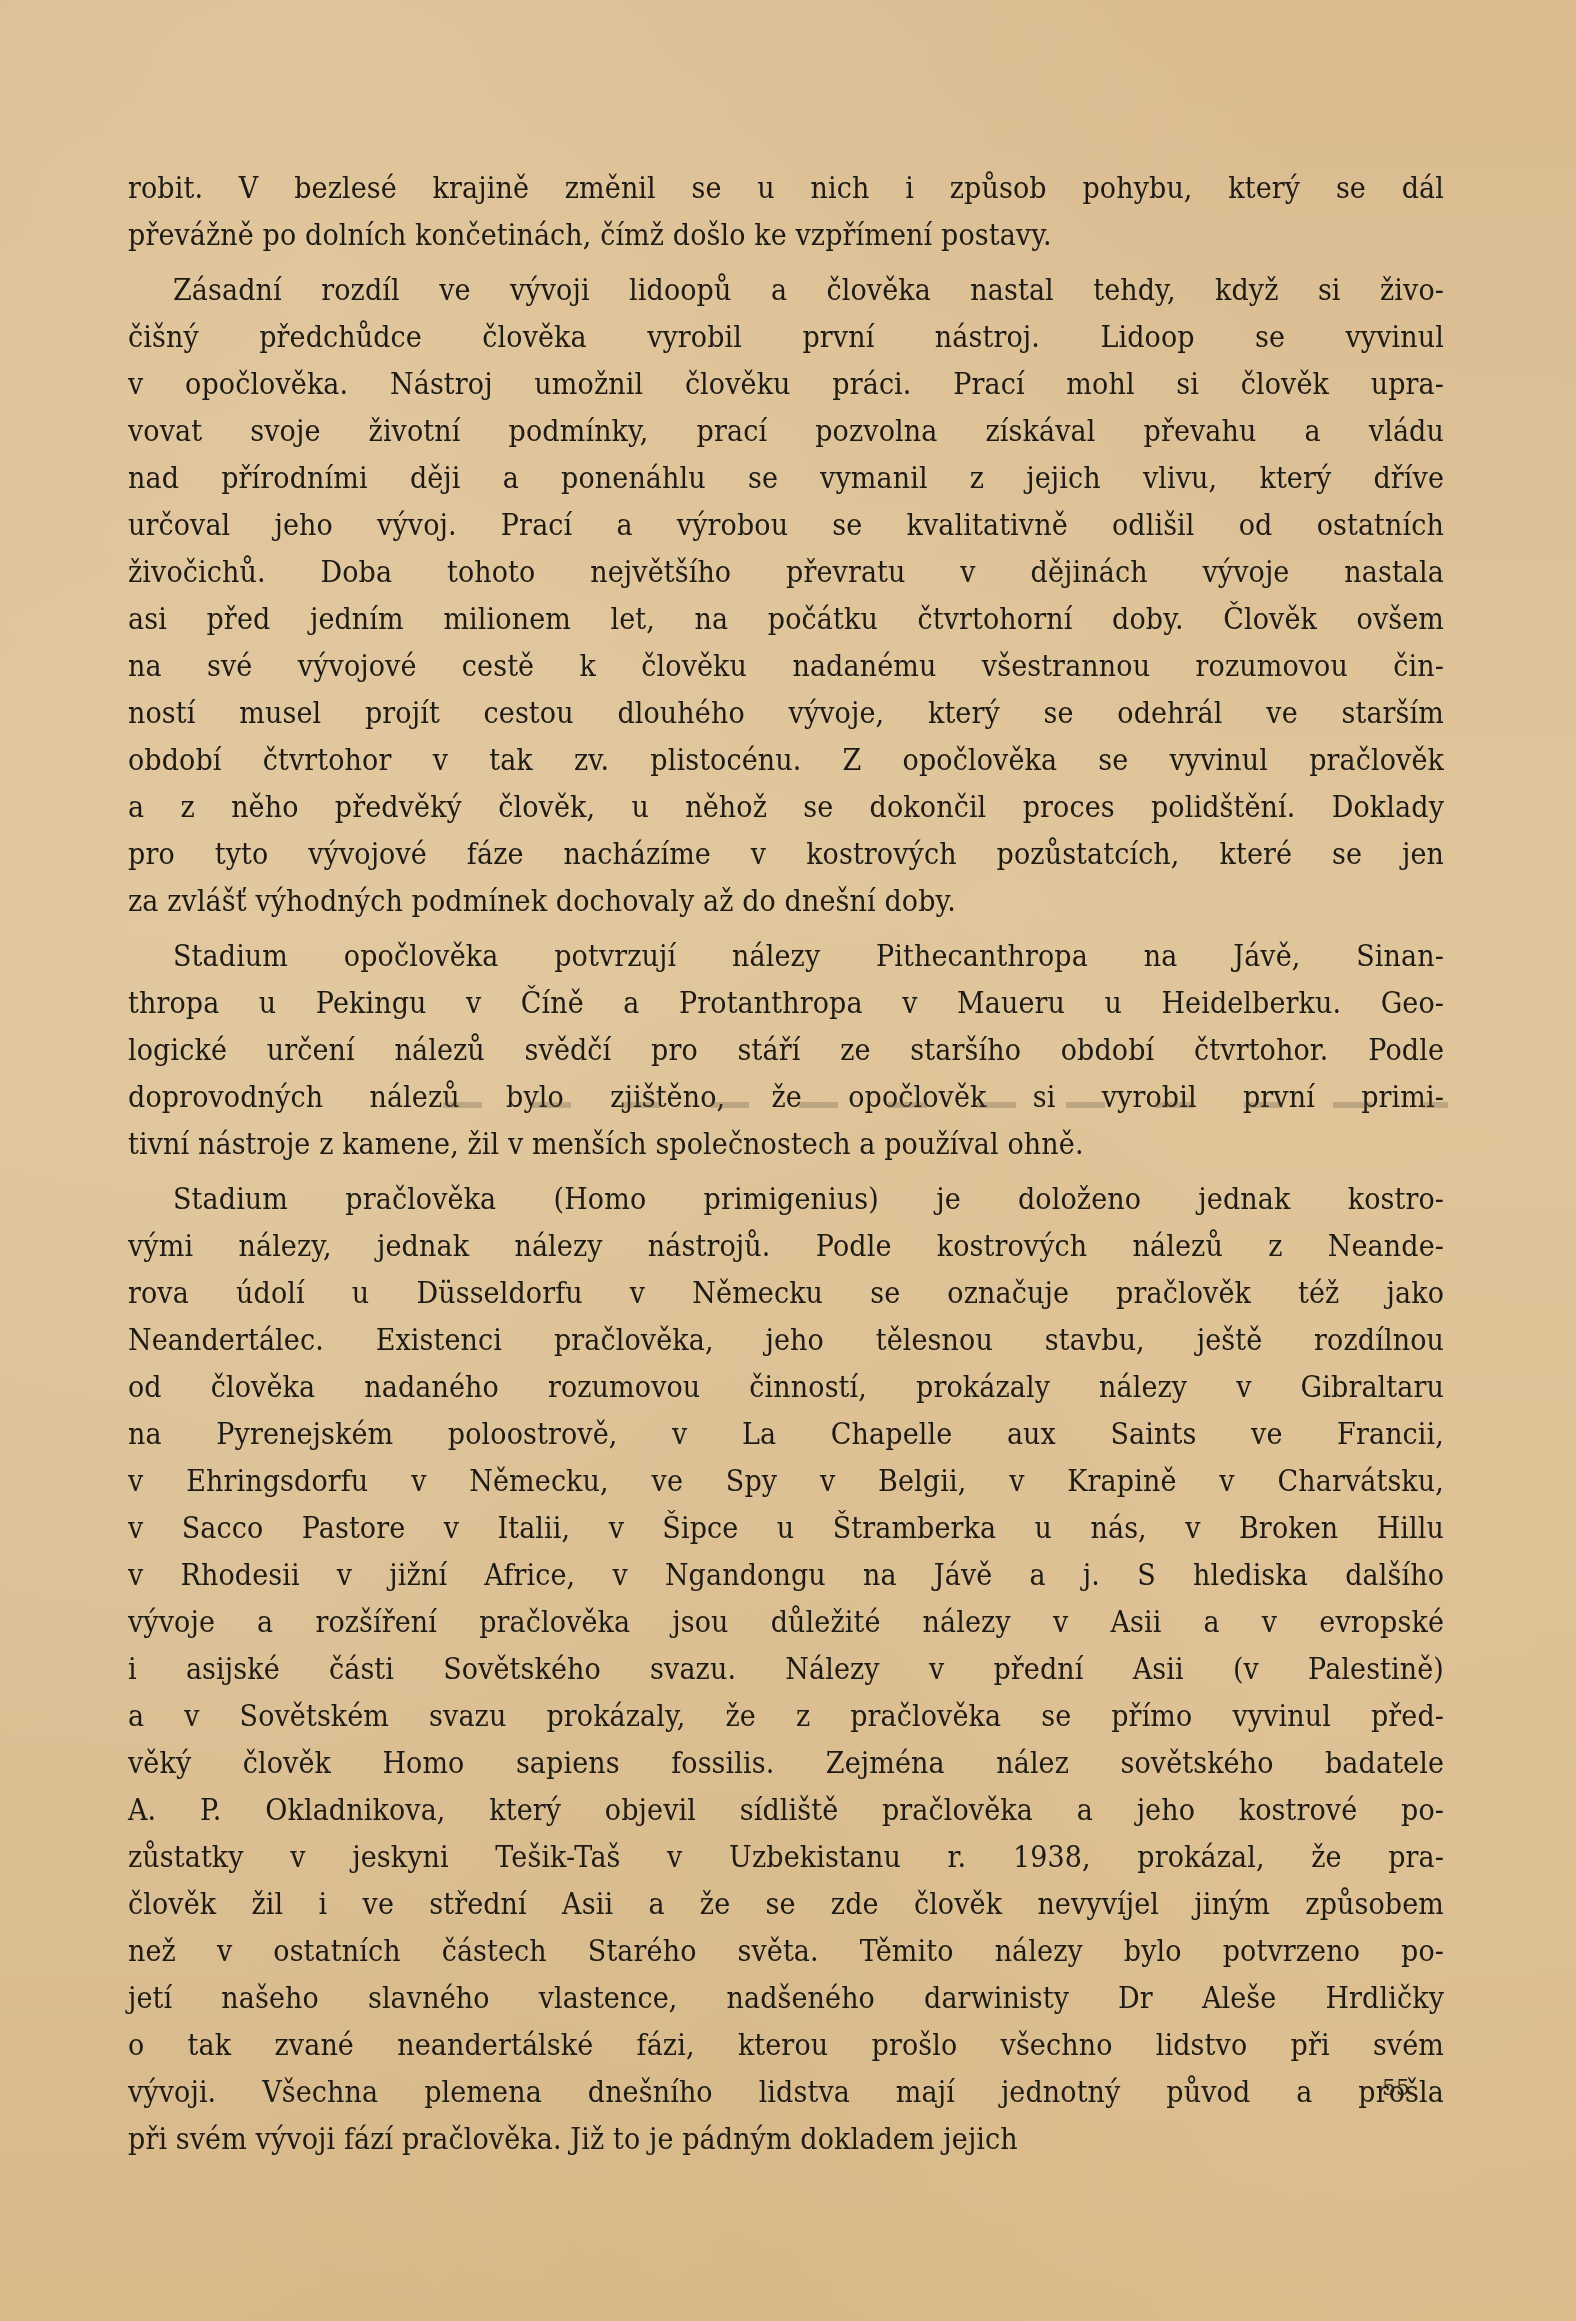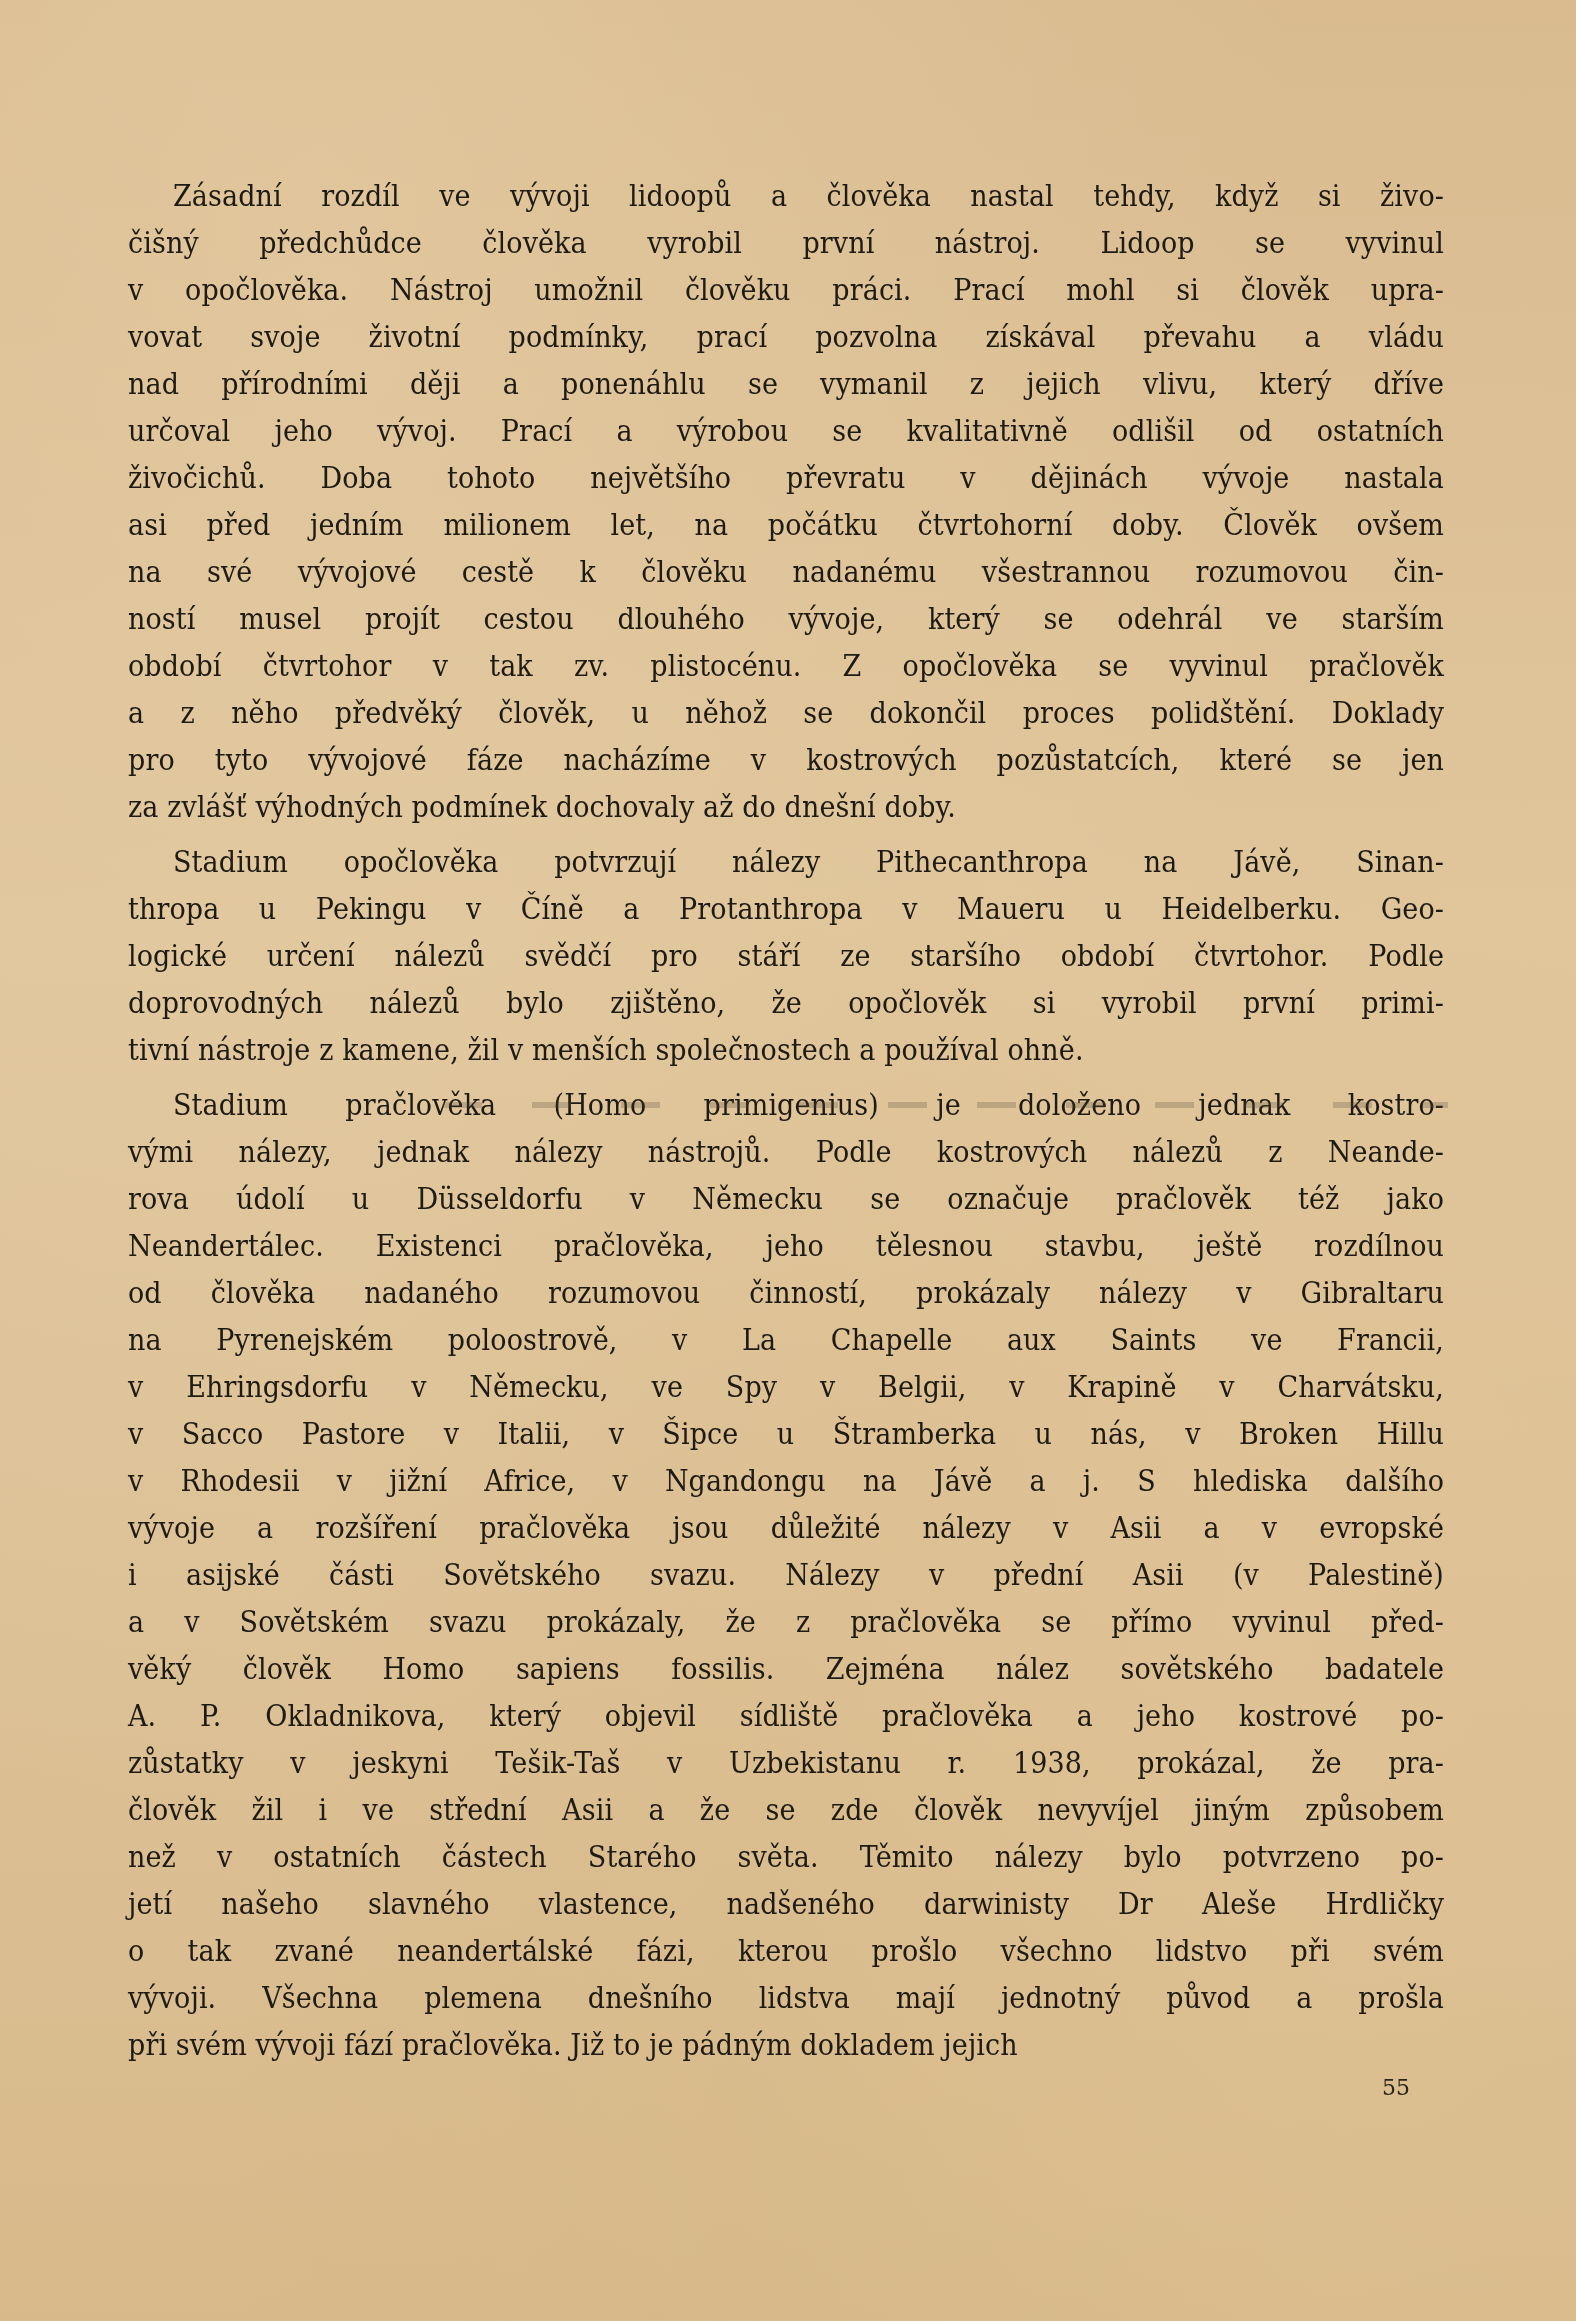--- a/index.html
+++ b/index.html
@@ -69,20 +69,24 @@
       width: 1005px;
       height: 5.9px;
       background: repeating-linear-gradient(90deg, rgba(80,70,55,0.25) 0 39px, rgba(0,0,0,0) 39px 89px);
     }
   </style>
 </head>
 <body>
 
 <div class="page">
   <div class="text-block" id="text-block">
+      <div class="paragraph">
+        <span class="line">robit. V bezlesé krajině změnil se u nich i způsob pohybu, který se dál</span>
+        <span class="line last">převážně po dolních končetinách, čímž došlo ke vzpřímení postavy.</span>
+      </div>
       <span class="para-gap"></span>
       <div class="paragraph">
         <span class="line indent">Zásadní rozdíl ve vývoji lidoopů a člověka nastal tehdy, když si živo-</span>
         <span class="line">čišný předchůdce člověka vyrobil první nástroj. Lidoop se vyvinul</span>
         <span class="line">v opočlověka. Nástroj umožnil člověku práci. Prací mohl si člověk upra-</span>
         <span class="line">vovat svoje životní podmínky, prací pozvolna získával převahu a vládu</span>
         <span class="line">nad přírodními ději a ponenáhlu se vymanil z jejich vlivu, který dříve</span>
         <span class="line">určoval jeho vývoj. Prací a výrobou se kvalitativně odlišil od ostatních</span>
         <span class="line">živočichů. Doba tohoto největšího převratu v dějinách vývoje nastala</span>
         <span class="line">asi před jedním milionem let, na počátku čtvrtohorní doby. Člověk ovšem</span>

